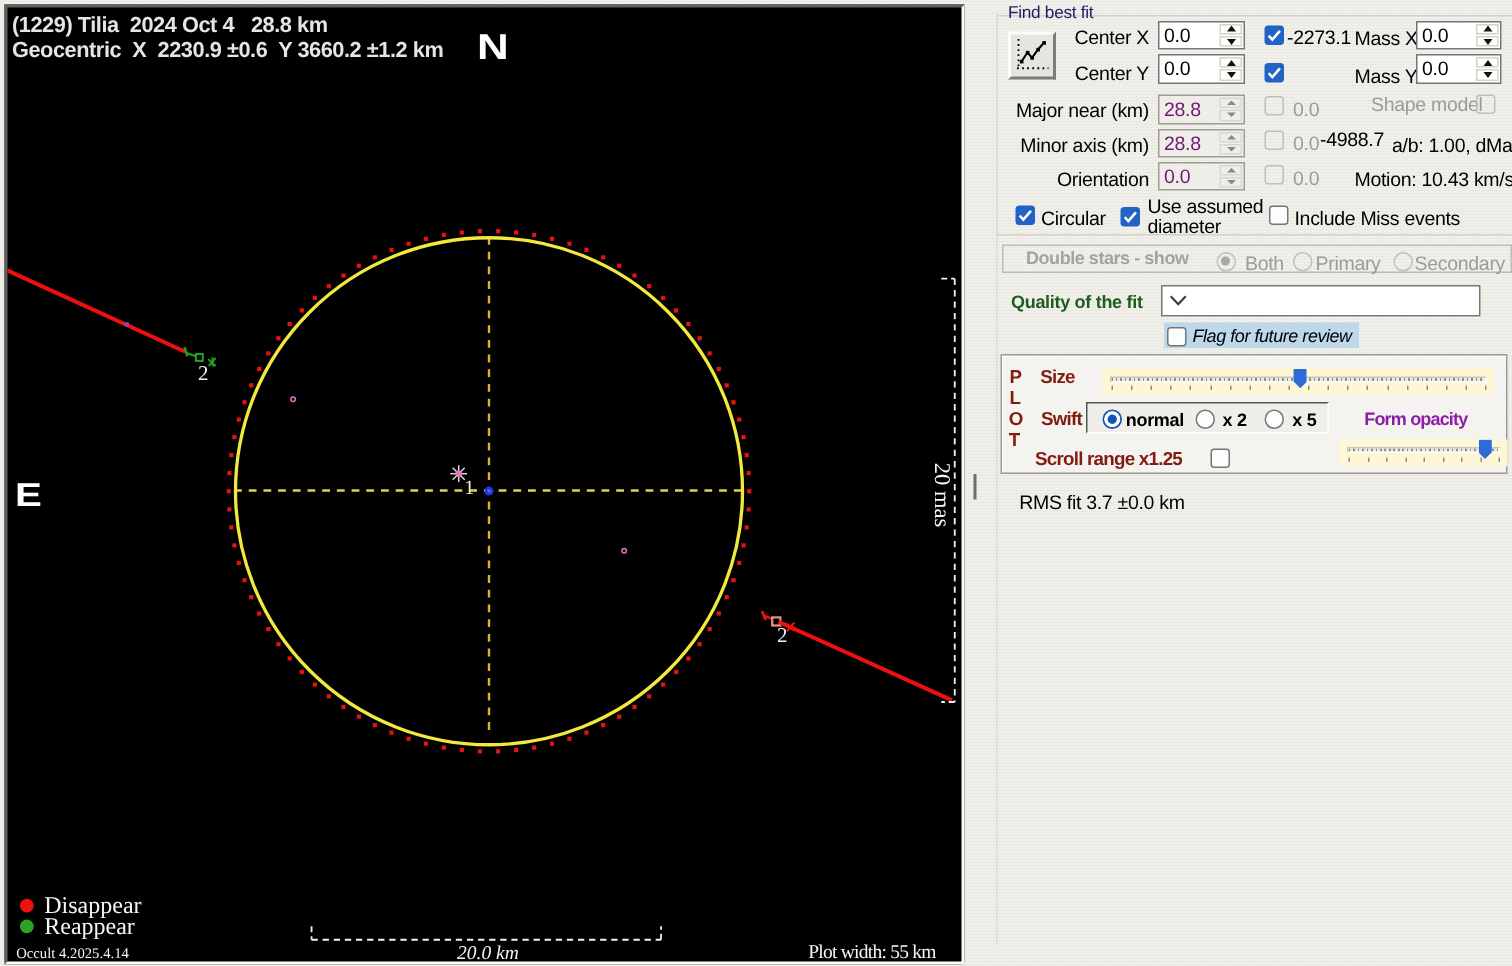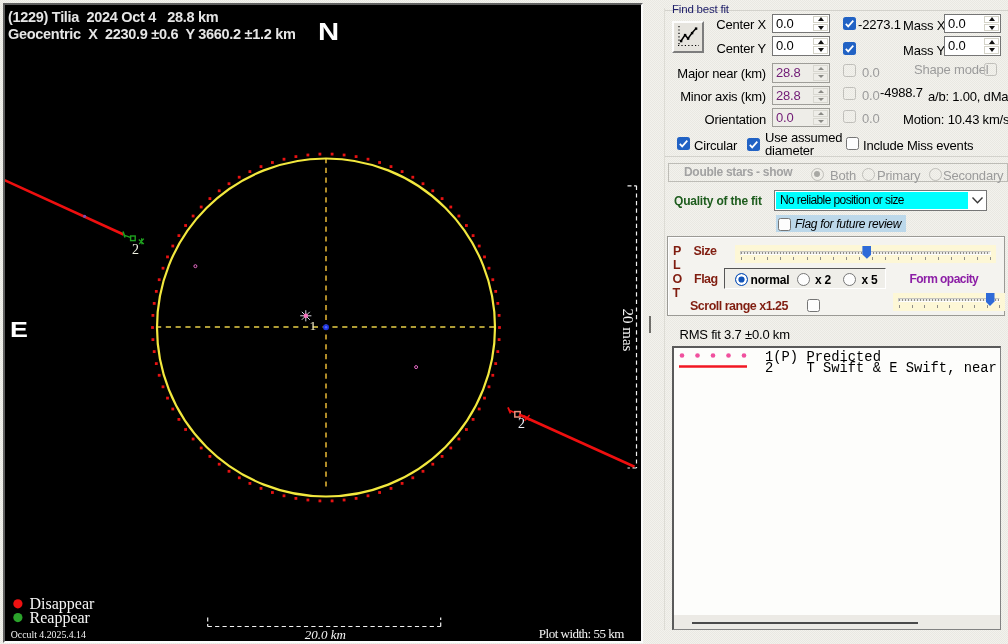--- a/index.html
+++ b/index.html
@@ -347,21 +347,20 @@
 <div class="gbx2" style="left:667.5px;top:162.5px;width:340px;height:19px"></div>
 <div class="lb graybold" style="left:684px;top:166px;">Double stars - show</div>
 <div class="rad dison" style="left:811px;top:168px"></div>
 <div class="lb gray" style="left:830px;top:169px;">Both</div>
 <div class="rad disoff" style="left:862px;top:168px"></div>
 <div class="lb gray" style="left:877px;top:169px;">Primary</div>
 <div class="rad disoff" style="left:929px;top:168px"></div>
 <div class="lb gray" style="left:943px;top:169px;">Secondary</div>
 <div class="lb green" style="left:674px;top:194.5px;">Quality of the fit</div>
 <div id="combo">
-      <span id="cyansel">No reliable position or size</span>
 <svg id="chev" width="13" height="9" viewBox="0 0 13 9">
         <path d="M1.5 1.5 L6.5 6.8 L11.5 1.5" stroke="#3a3a3a" stroke-width="1.4" fill="none"></path>
       </svg>
     </div>
 <div id="flagbg"></div>
 <div class="cb off" style="left:778px;top:218px"></div>
 <div class="lb ital" style="left:795px;top:217.5px;">Flag for future review</div>
 <div id="plotpanel"></div>
 <div class="lb maroonb" style="left:673px;top:245px;">P</div>
 <div class="lb maroonb" style="left:673px;top:259px;">L</div>
@@ -384,21 +383,21 @@
     <div class="tick" style="left:885.2px;top:256.5px"></div>
     <div class="tick" style="left:898.3px;top:256.5px"></div>
     <div class="tick" style="left:911.4px;top:256.5px"></div>
     <div class="tick" style="left:924.5px;top:256.5px"></div>
     <div class="tick" style="left:937.6px;top:256.5px"></div>
     <div class="tick" style="left:950.7px;top:256.5px"></div>
     <div class="tick" style="left:963.8px;top:256.5px"></div>
     <div class="tick" style="left:976.9px;top:256.5px"></div>
     <div class="tick" style="left:990.0px;top:256.5px"></div>
 <div class="thumb" style="left:862.4px;top:245.8px"></div>
-<div class="lb maroon" style="left:694px;top:272.5px;">Flag</div>
+<div class="lb maroon" style="left:694px;top:272.5px;">Swift</div>
 <div id="sizebox"></div>
 <div class="rad on" style="left:734.8px;top:273.3px"></div>
 <div class="lb blackb" style="left:750.5px;top:274px;text-align:right;">normal</div>
 <div class="rad off" style="left:797px;top:273.3px"></div>
 <div class="lb blackb" style="left:815px;top:274px;">x 2</div>
 <div class="rad off" style="left:843.4px;top:273.3px"></div>
 <div class="lb blackb" style="left:861.5px;top:274px;">x 5</div>
 <div class="lb purple" style="left:909.5px;top:272.5px;">Form opacity</div>
 <div class="sliderbg" style="left:893px;top:292.5px;width:111.5px;height:18.4px"></div>
 <div class="groove" style="left:898px;top:297.8px;width:102px"></div>
@@ -408,29 +407,14 @@
     <div class="tick" style="left:936.5px;top:304.5px"></div>
     <div class="tick" style="left:949.0px;top:304.5px"></div>
     <div class="tick" style="left:961.5px;top:304.5px"></div>
     <div class="tick" style="left:974.0px;top:304.5px"></div>
     <div class="tick" style="left:986.5px;top:304.5px"></div>
     <div class="tick" style="left:999.0px;top:304.5px"></div>
 <div class="thumb" style="left:985.5px;top:293px"></div>
 <div class="lb maroon" style="left:690px;top:299.5px;text-align:center;">Scroll range x1.25</div>
 <div class="cb off" style="left:806.5px;top:299px"></div>
 <div class="lb" style="left:679.5px;top:327.5px;">RMS fit 3.7 ±0.0 km</div>
-<div id="listbox">
-<svg width="90" height="40" style="position:absolute;left:4px;top:-2.2px">
-<circle cx="4" cy="9.5" r="2.3" fill="#f0509e"></circle>
-        <circle cx="19.5" cy="9.5" r="2.3" fill="#f0509e"></circle>
-        <circle cx="35" cy="9.5" r="2.3" fill="#f0509e"></circle>
-        <circle cx="50.5" cy="9.5" r="2.3" fill="#f0509e"></circle>
-        <circle cx="66" cy="9.5" r="2.3" fill="#f0509e"></circle>
-<line x1="1" y1="20.5" x2="69" y2="20.5" stroke="#f21723" stroke-width="2.6"></line>
-</svg>
-<div class="mono" style="left:91.5px;top:1.8px">1(P) Predicted</div>
-<div class="mono" style="left:91.5px;top:13.4px">2&nbsp;&nbsp;&nbsp;&nbsp;T Swift &amp; E Swift, near</div>
-<div id="hscroll">
-        <div id="hthumb"></div>
-      </div>
-</div>
 <div id="grip"></div>
 <div style="position:absolute;left:663.5px;top:8px;width:1px;height:622px;background:#dddcd5"></div>
 </div>
 </body></html>

